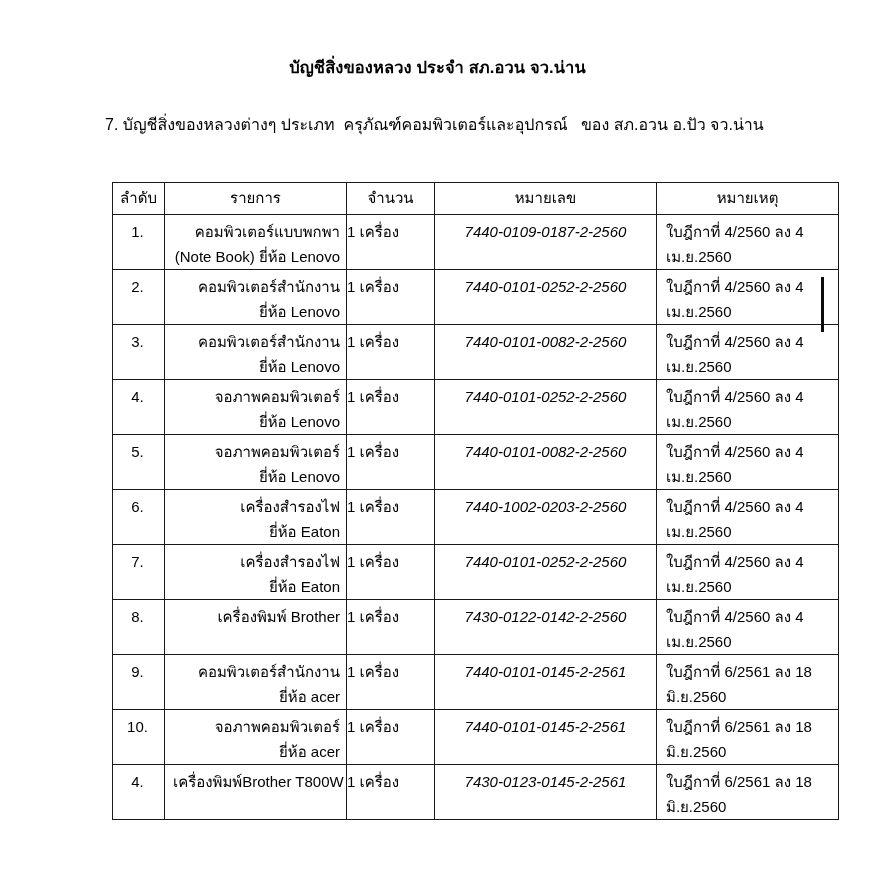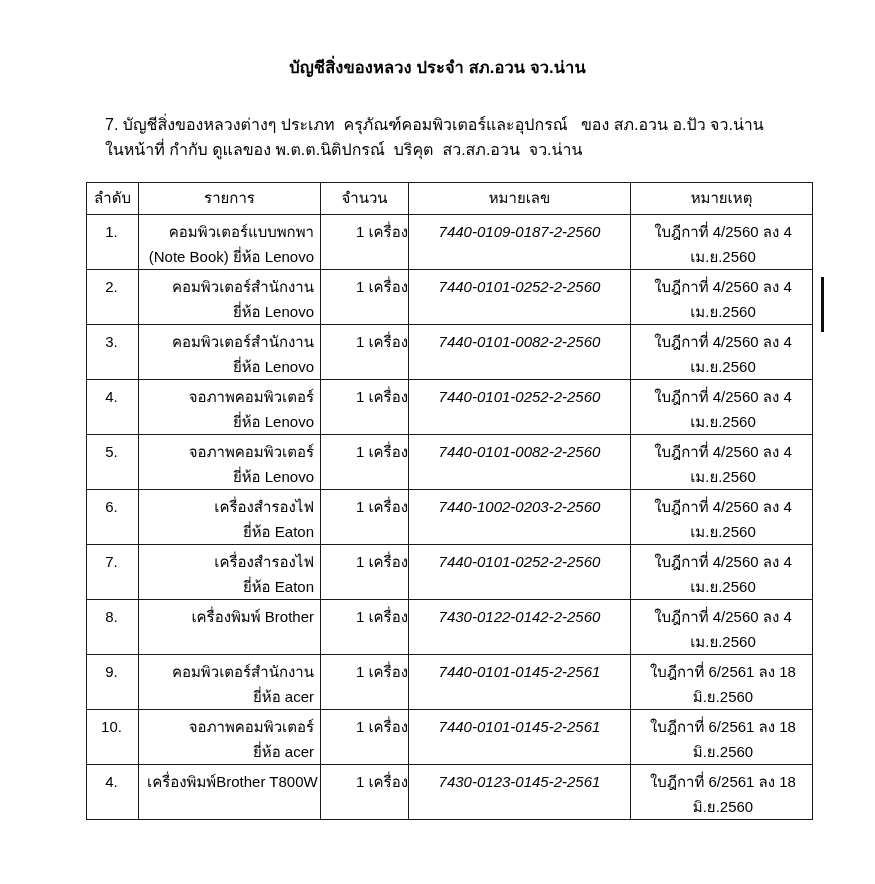--- a/index.html
+++ b/index.html
@@ -47,21 +47,21 @@
   }
   .intro-line {
     display: block;
     white-space: pre;
   }
 
   
   .inv-table {
     position: absolute;
     top: 182px;
-    left: 86px;
+    left: 112px;
     width: 726px;
     border-collapse: collapse;
     table-layout: fixed;
     font-size: 15px;
   }
   .inv-table col.c-seq   { width: 52px;  }
   .inv-table col.c-item  { width: 182px; }
   .inv-table col.c-qty   { width: 88px;  }
   .inv-table col.c-code  { width: 222px; }
   .inv-table col.c-note  { width: 182px; }
@@ -85,45 +85,44 @@
   }
   .cell-pad {
     padding: 4px 6px 0 8px;
     line-height: 25px;
   }
   .cell-pad .ln {
     display: block;
     white-space: pre;
   }
   td.seq   .cell-pad { text-align: center; padding-left: 0; padding-right: 2px; }
-  td.qty   .cell-pad { text-align: right; padding-left: 0; padding-right: 0; }
+  td.qty   .cell-pad { text-align: left; padding-left: 0; padding-right: 0; }
   td.code  .cell-pad { text-align: center; padding-left: 0; padding-right: 0; font-style: italic; }
   td.item  .cell-pad { text-align: right; }
-  td.note  .cell-pad { text-align: center; padding-left: 9px; }
+  td.note  .cell-pad { text-align: left; padding-left: 9px; }
 
   
   .scan-artifact {
     position: absolute;
     left: 821px;
     top: 277px;
     width: 3px;
     height: 55px;
     background: #0d0d0d;
   }
 </style>
 </head>
 <body>
 
 <div class="page">
 
   <div class="doc-title">บัญชีสิ่งของหลวง ประจำ สภ.อวน จว.น่าน</div>
 
   <div class="intro">
     <span class="intro-line">7. บัญชีสิ่งของหลวงต่างๆ ประเภท  ครุภัณฑ์คอมพิวเตอร์และอุปกรณ์   ของ สภ.อวน อ.ปัว จว.น่าน</span>
-    <span class="intro-line">ในหน้าที่ กำกับ ดูแลของ พ.ต.ต.นิติปกรณ์  บริคุต  สว.สภ.อวน  จว.น่าน</span>
   </div>
 
   <table class="inv-table">
     <colgroup>
       <col class="c-seq">
         <col class="c-item">
         <col class="c-qty">
         <col class="c-code">
         <col class="c-note">
     </colgroup>

